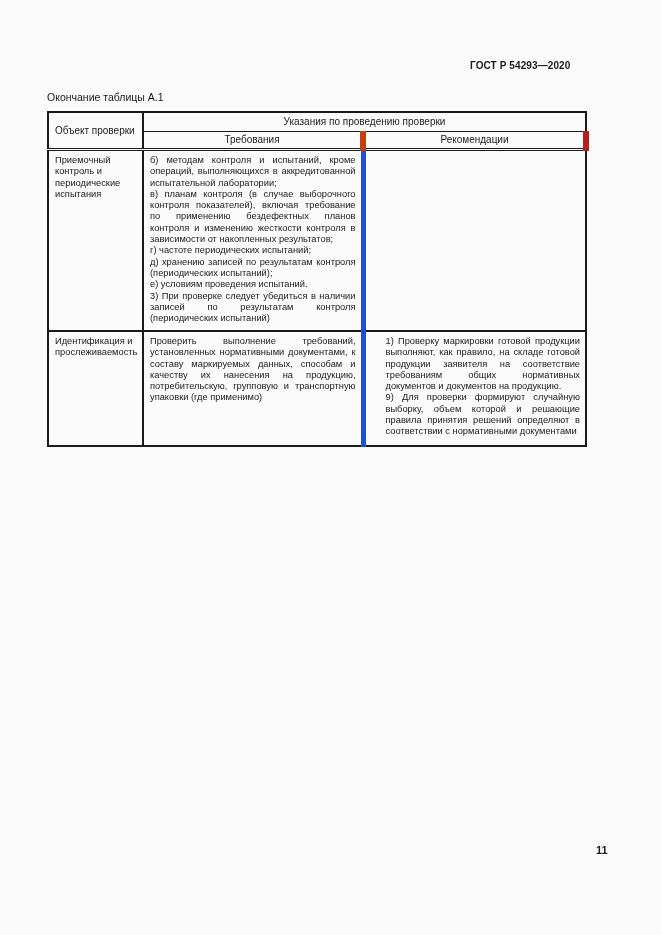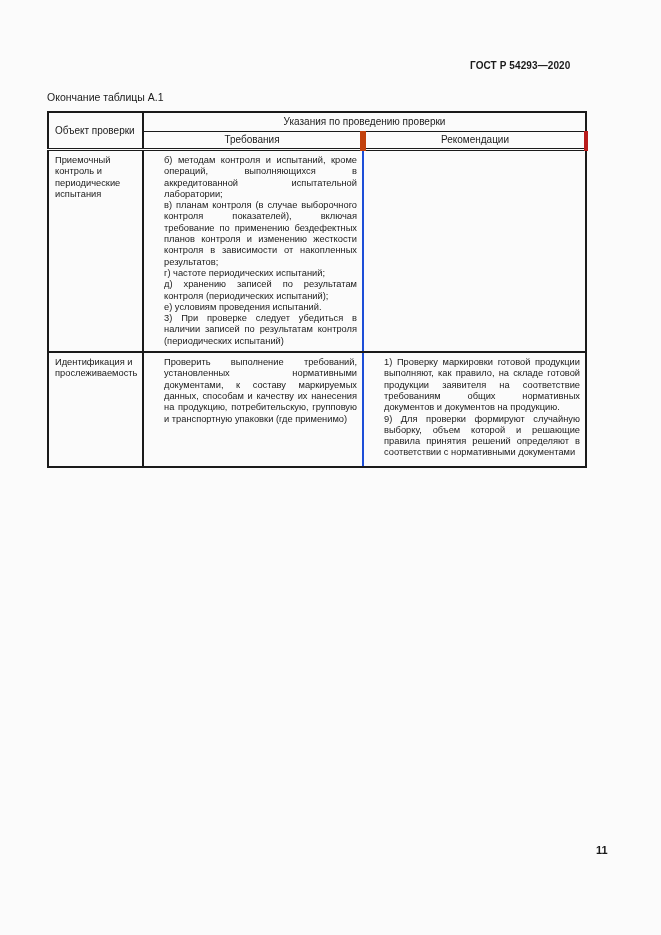--- a/index.html
+++ b/index.html
@@ -51,38 +51,38 @@
     border-right: 2px solid #1a1a1a;
     border-bottom: 1px solid #1a1a1a;
     height: 18px;
   }
   th.sub-req {
     border-right: 6px solid #c2410c;
     border-bottom: 3px double #1a1a1a;
     height: 16px;
   }
   th.sub-rec {
-    border-right: 4px solid #b91c1c;
+    border-right: 6px solid #b91c1c;
     border-bottom: 3px double #1a1a1a;
     height: 16px;
     margin-left: 28px;
   }
   td {
     vertical-align: top;
     padding: 4px 5px 4px 5px;
   }
   td.obj-cell {
     border-left: 2px solid #1a1a1a;
     border-right: 2px solid #1a1a1a;
     padding-left: 6px;
   }
   td.req-cell {
-    border-right: 2px solid #1d4ed8;
+    border-right: 5px solid #1d4ed8;
     text-align: justify;
-    padding-left: 20px;
+    padding-left: 6px;
   }
   td.rec-cell {
     border-right: 2px solid #1a1a1a;
     text-align: justify;
     padding-left: 20px;
   }
   tr.row1 td { border-bottom: 2px solid #1a1a1a; height: 171px; }
   tr.row2 td { border-bottom: 2px solid #1a1a1a; height: 105px; }
   .line { display: block; }
   .page-num {

